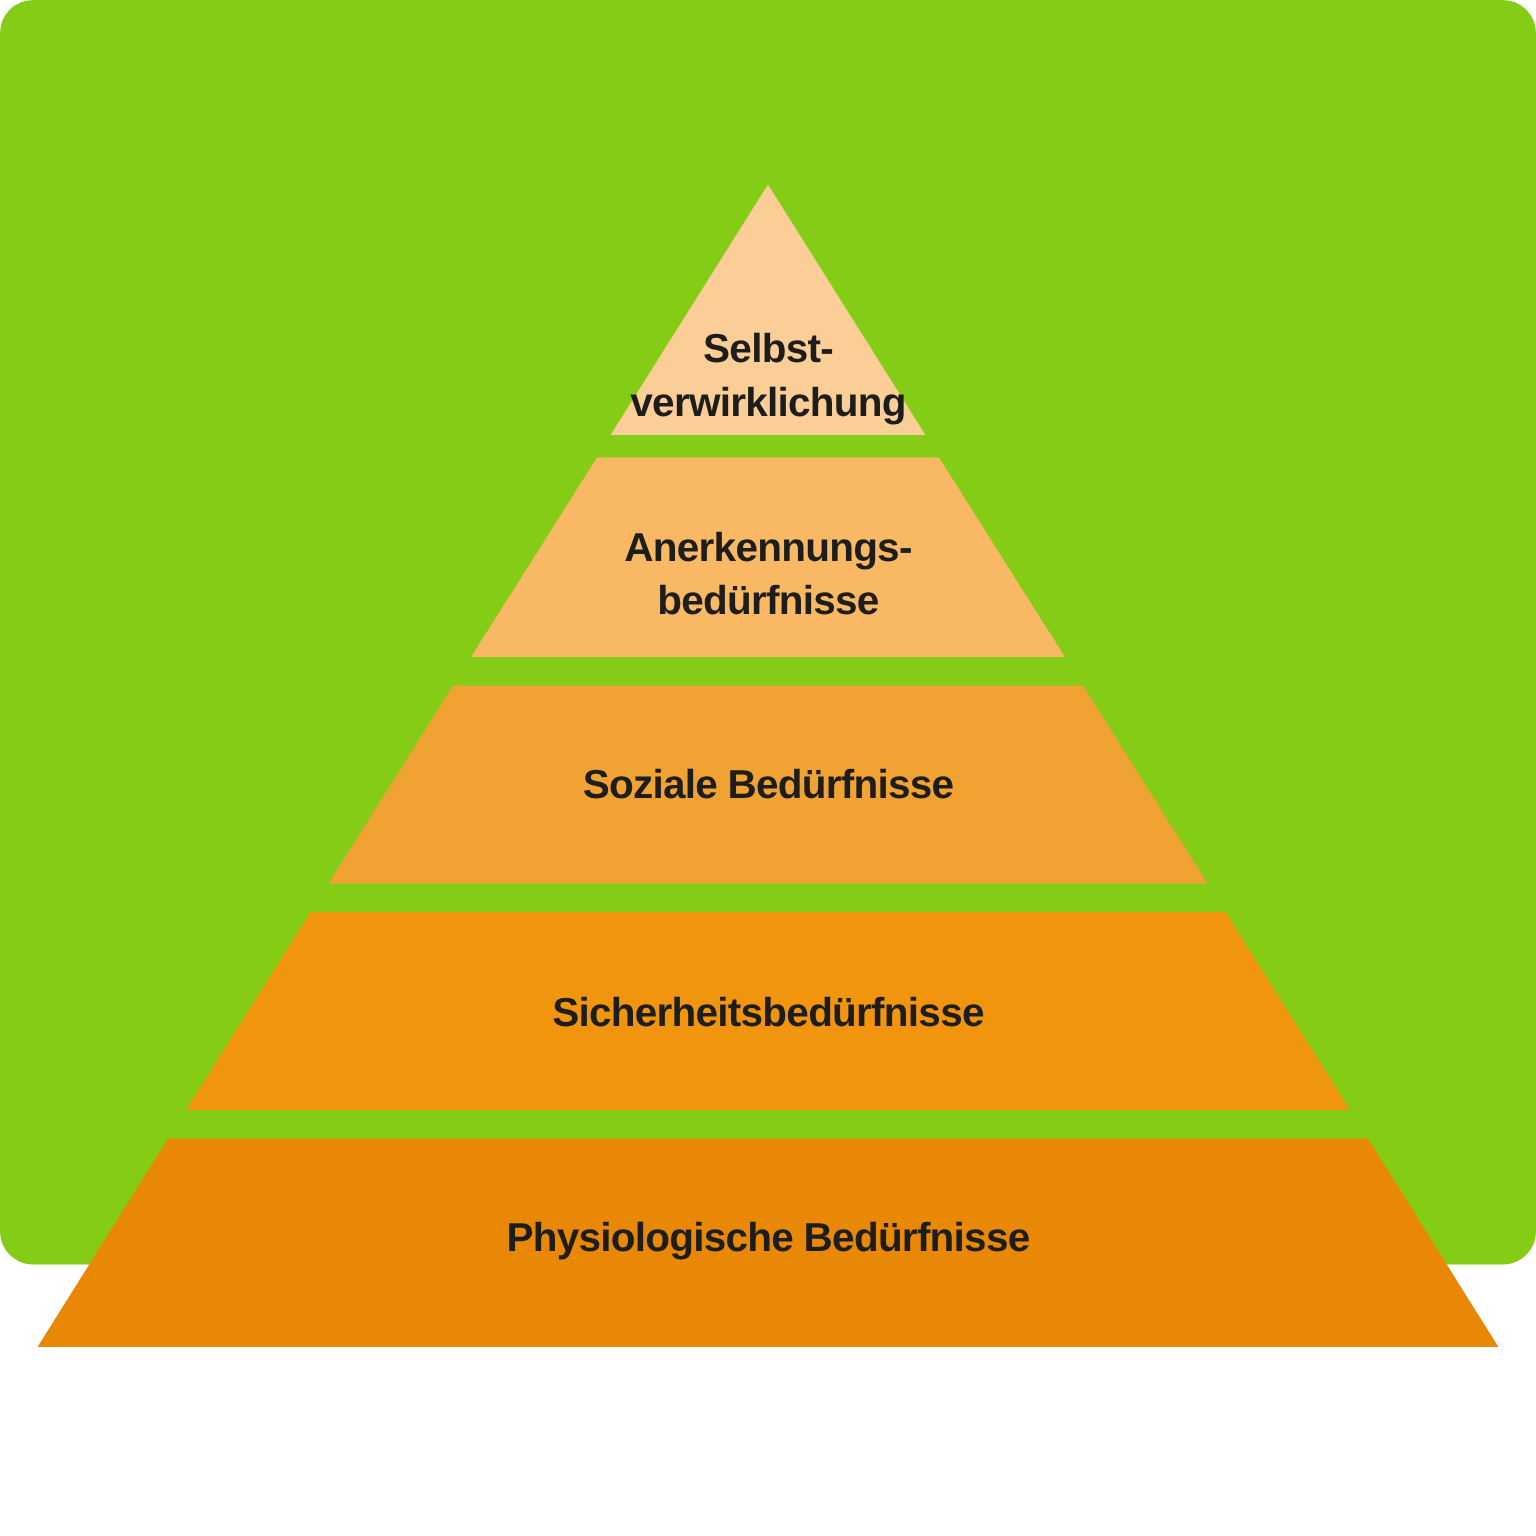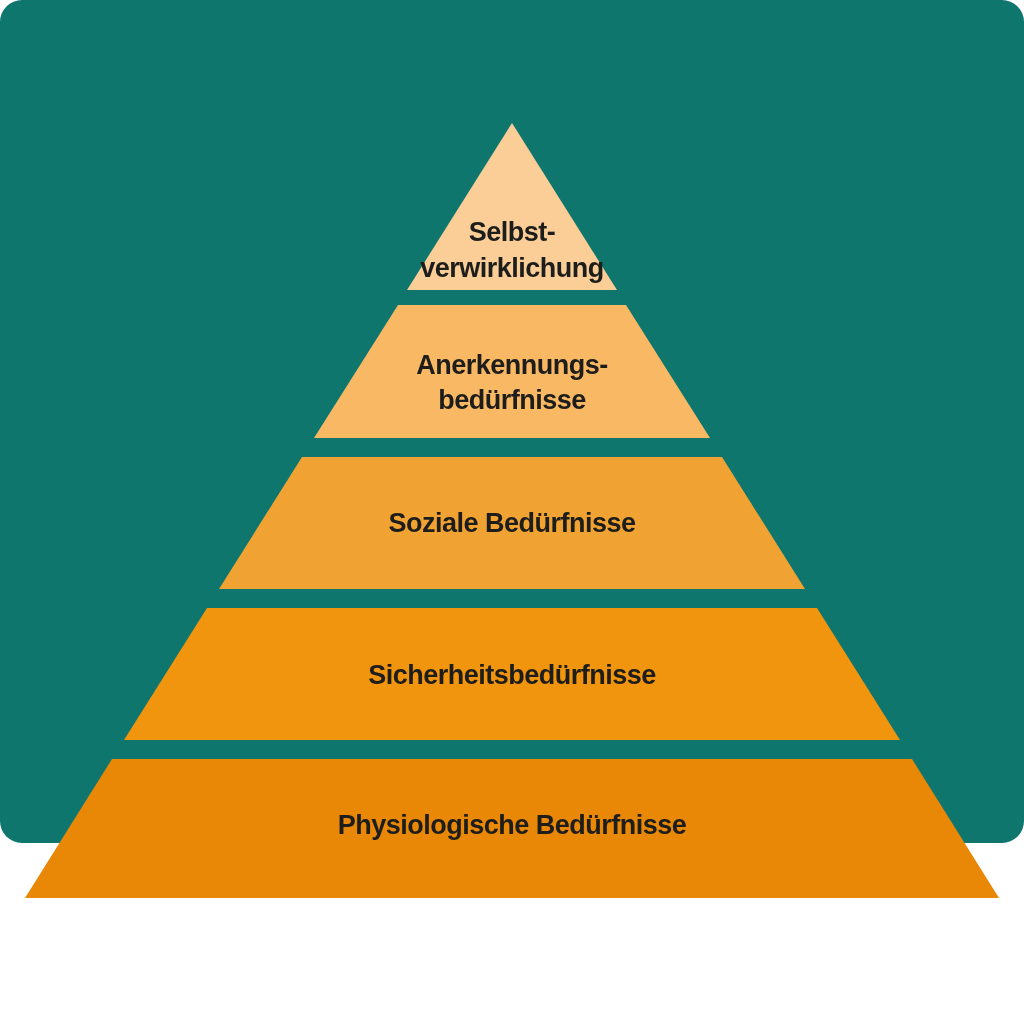--- a/index.html
+++ b/index.html
@@ -7,21 +7,21 @@
     padding: 0;
     background: #ffffff;
     width: 1024px;
     height: 1024px;
     overflow: hidden;
   }
   .stage {
     position: relative;
     width: 1024px;
     height: 843px;
-    background: #0f766e;
+    background: #84cc16;
     border-radius: 22px;
   }
   svg.pyramid {
     display: block;
     width: 1024px;
     height: 1024px;
   }
   svg.pyramid text {
     font-family: "Liberation Sans", "DejaVu Sans", sans-serif;
     font-weight: bold;

